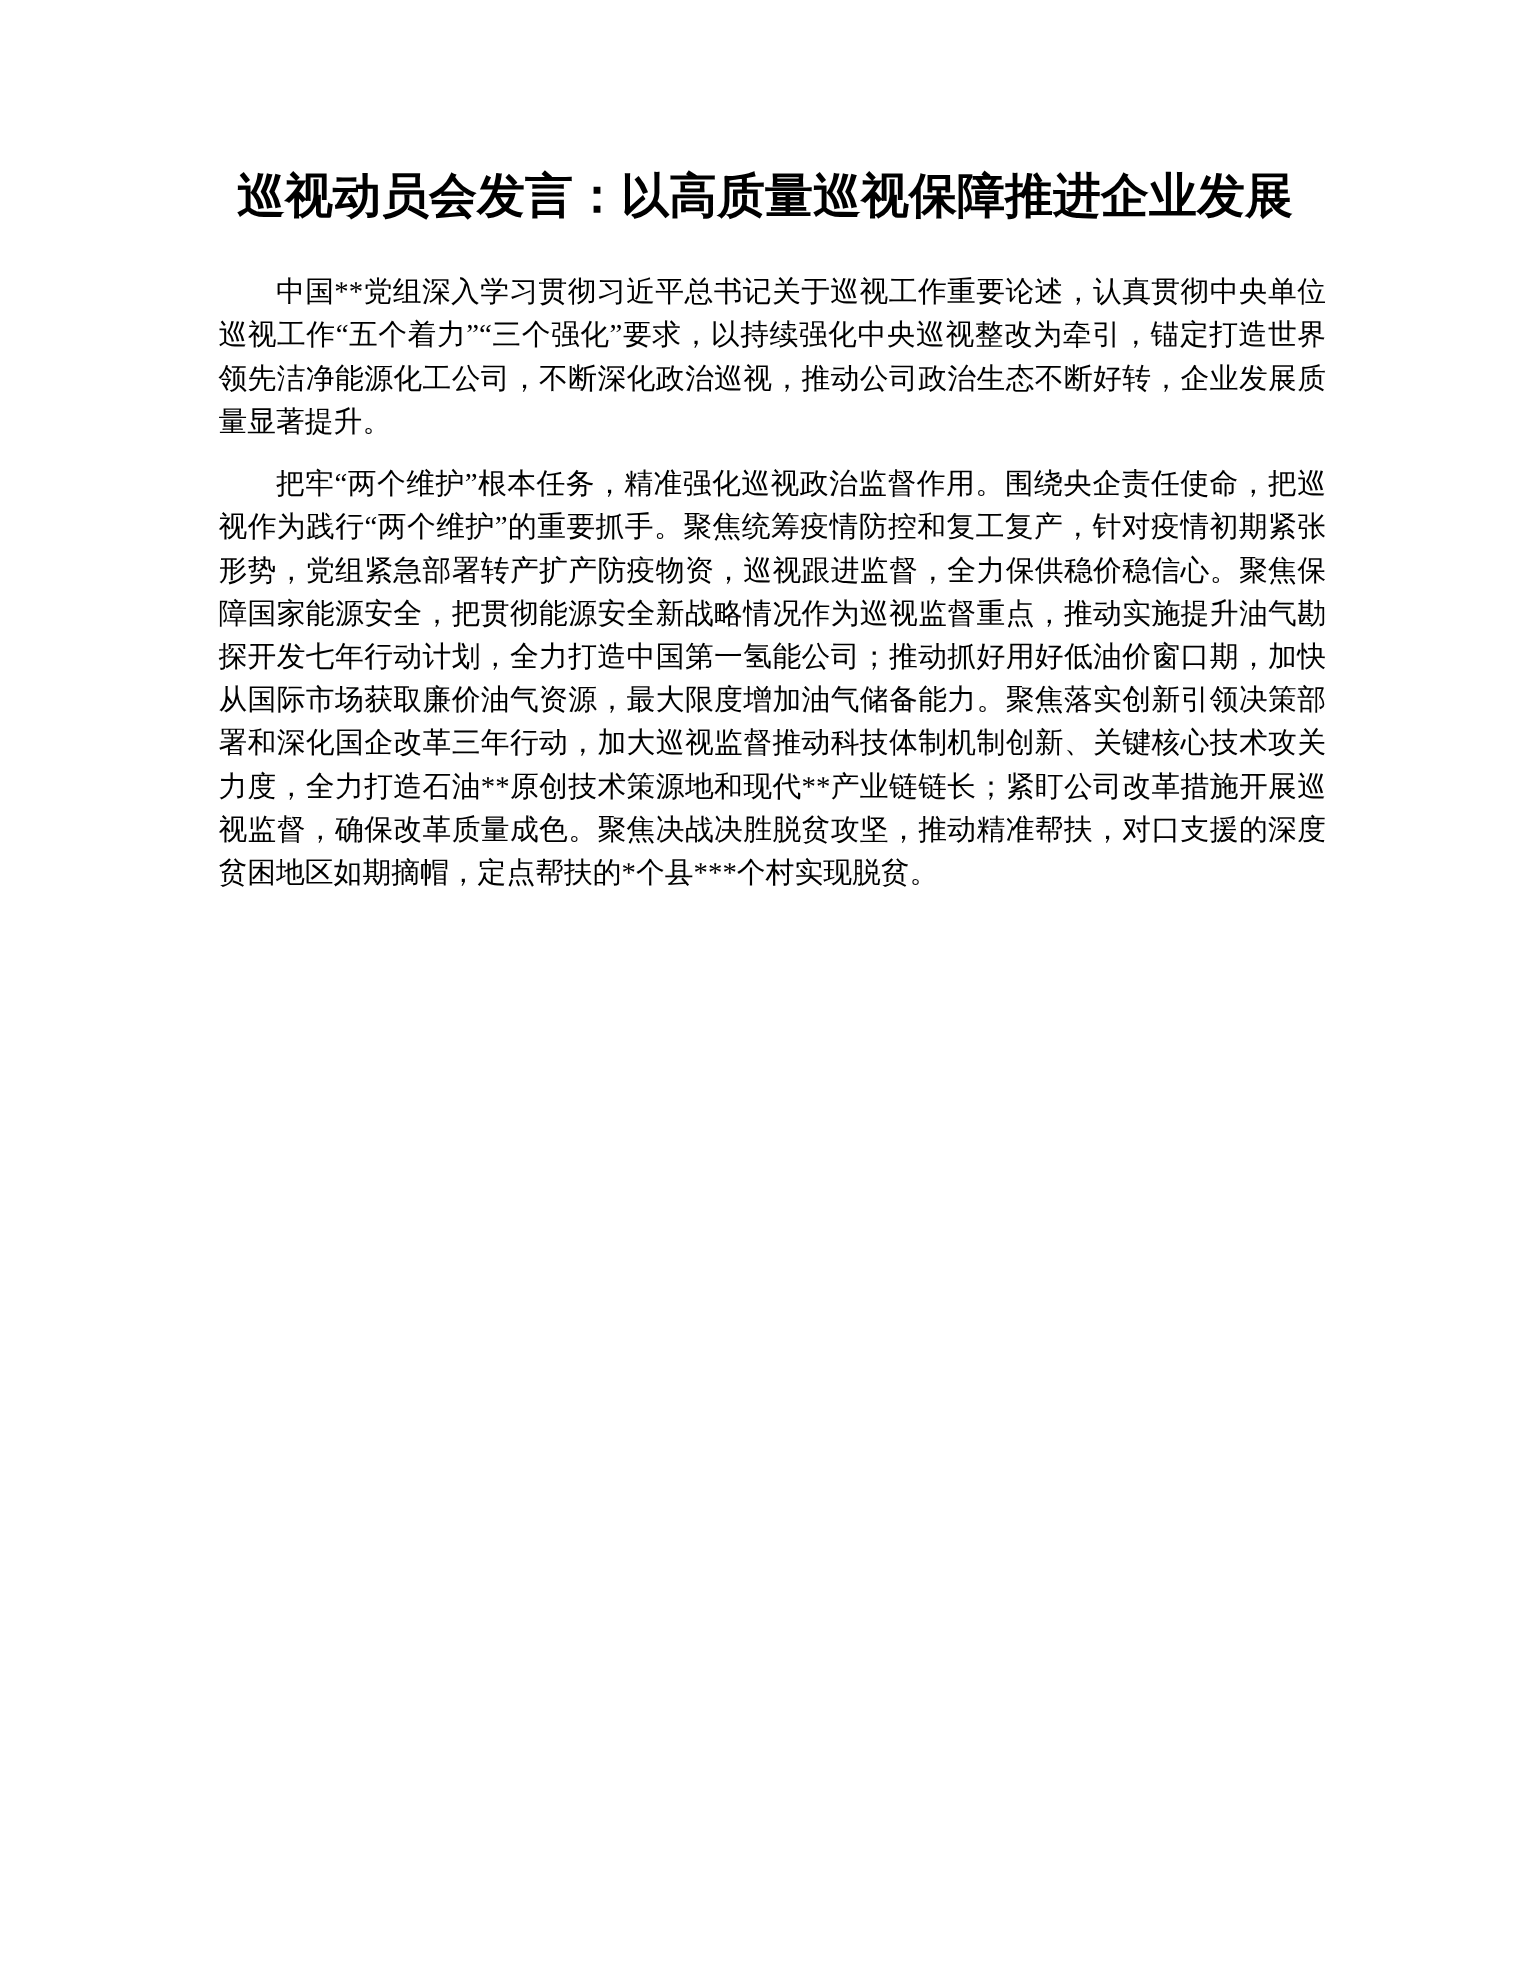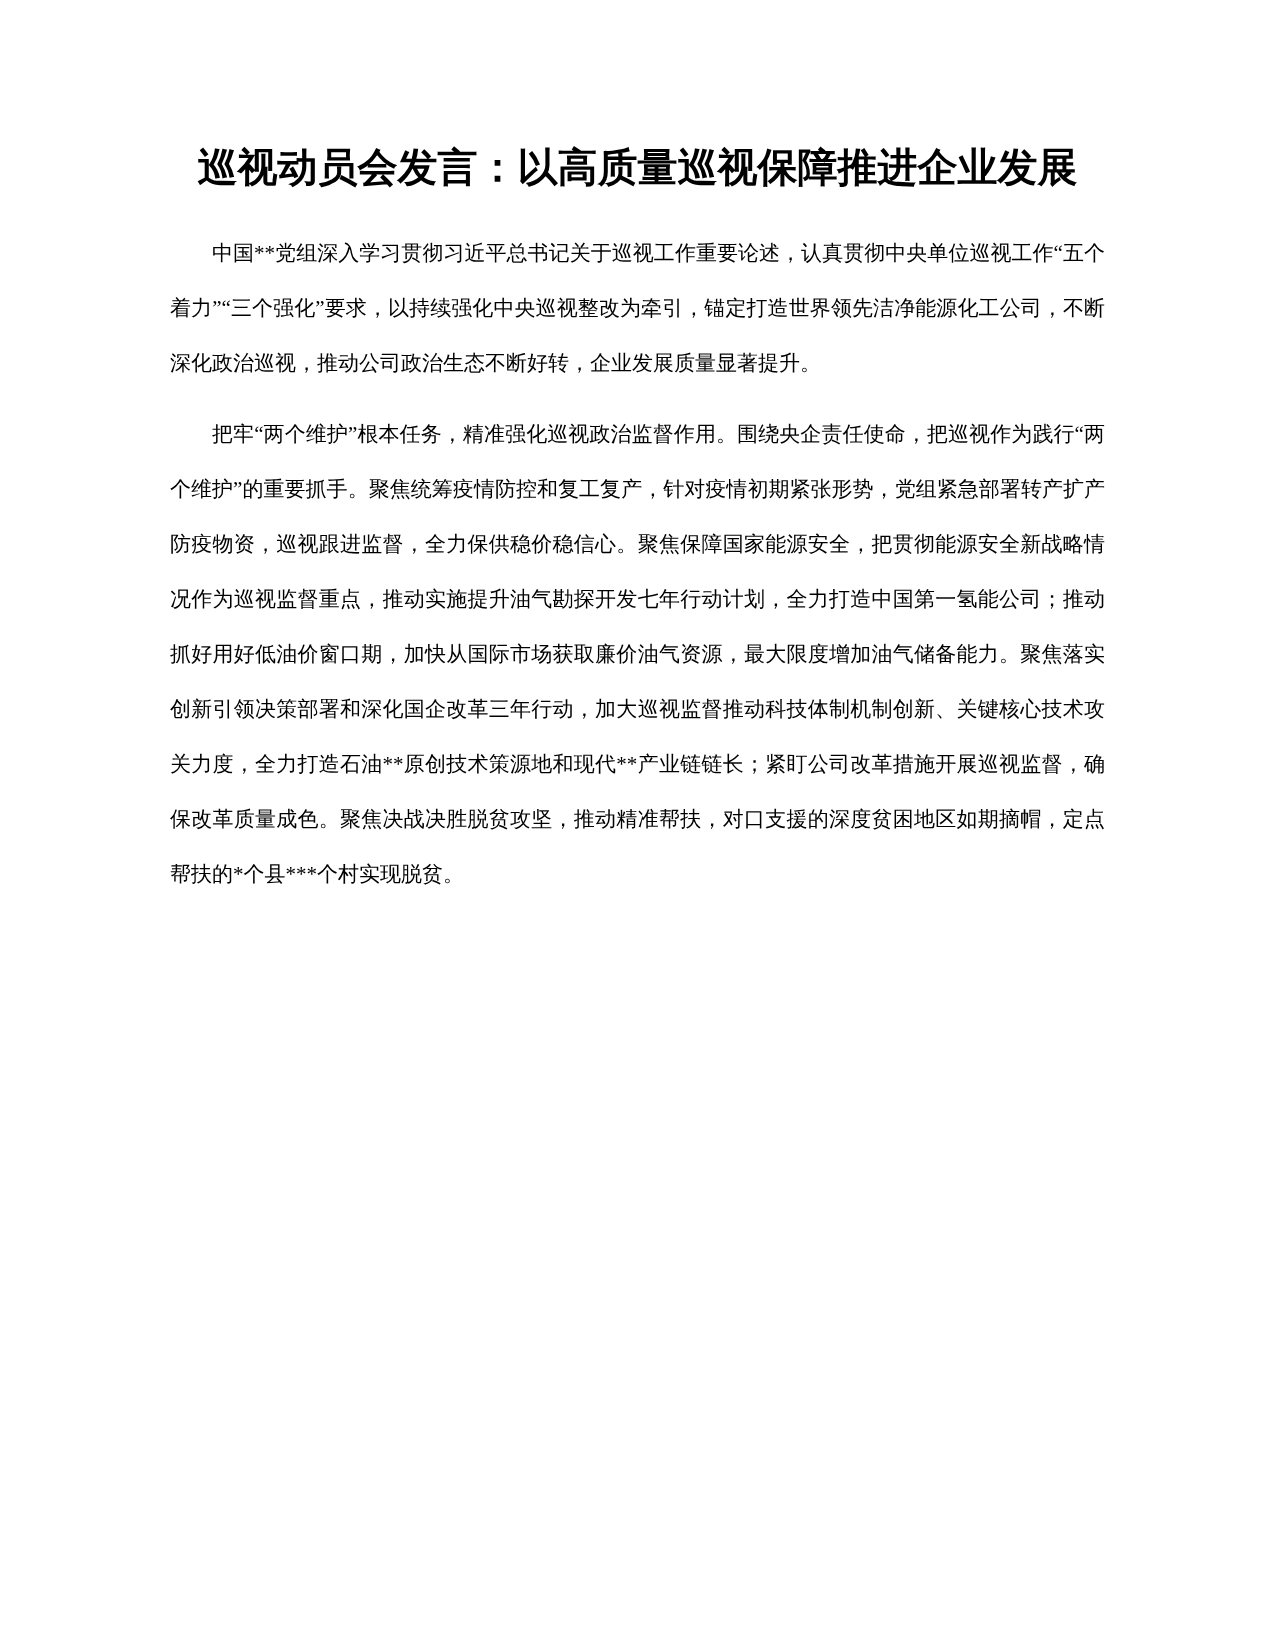--- a/index.html
+++ b/index.html
@@ -19,28 +19,29 @@
     color: #000000;
     overflow: hidden;
   }
   .doc-title {
     font-size: 40px;
     line-height: 64px;
     font-weight: 700;
     text-align: center;
     margin: 0 0 26px 0;
     letter-spacing: 0px;
+    font-family: Liberation Mono, monospace;
   }
   .doc-para {
-    font-size: 21px;
-    line-height: 55px;
+    font-size: 24px;
+    line-height: 36px;
     text-align: justify;
     text-justify: inter-ideograph;
     text-indent: 2em;
-    margin: 0 0 16px 0;
+    margin: 0 0 16px 12px;
     word-break: break-all;
   }
 </style>
 </head>
 <body>
 
 <div class="page">
   <h1 class="doc-title">巡视动员会发言：以高质量巡视保障推进企业发展</h1>
 
   <p class="doc-para">中国**党组深入学习贯彻习近平总书记关于巡视工作重要论述，认真贯彻中央单位巡视工作“五个着力”“三个强化”要求，以持续强化中央巡视整改为牵引，锚定打造世界领先洁净能源化工公司，不断深化政治巡视，推动公司政治生态不断好转，企业发展质量显著提升。</p>

